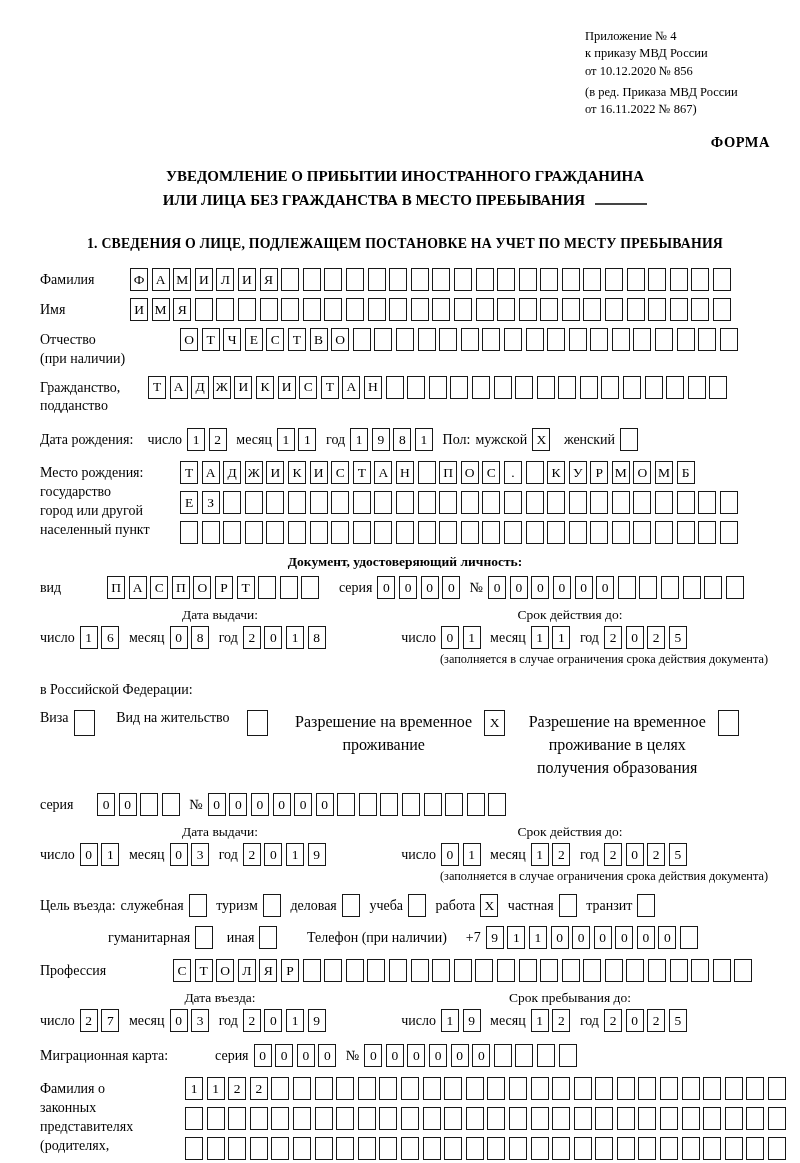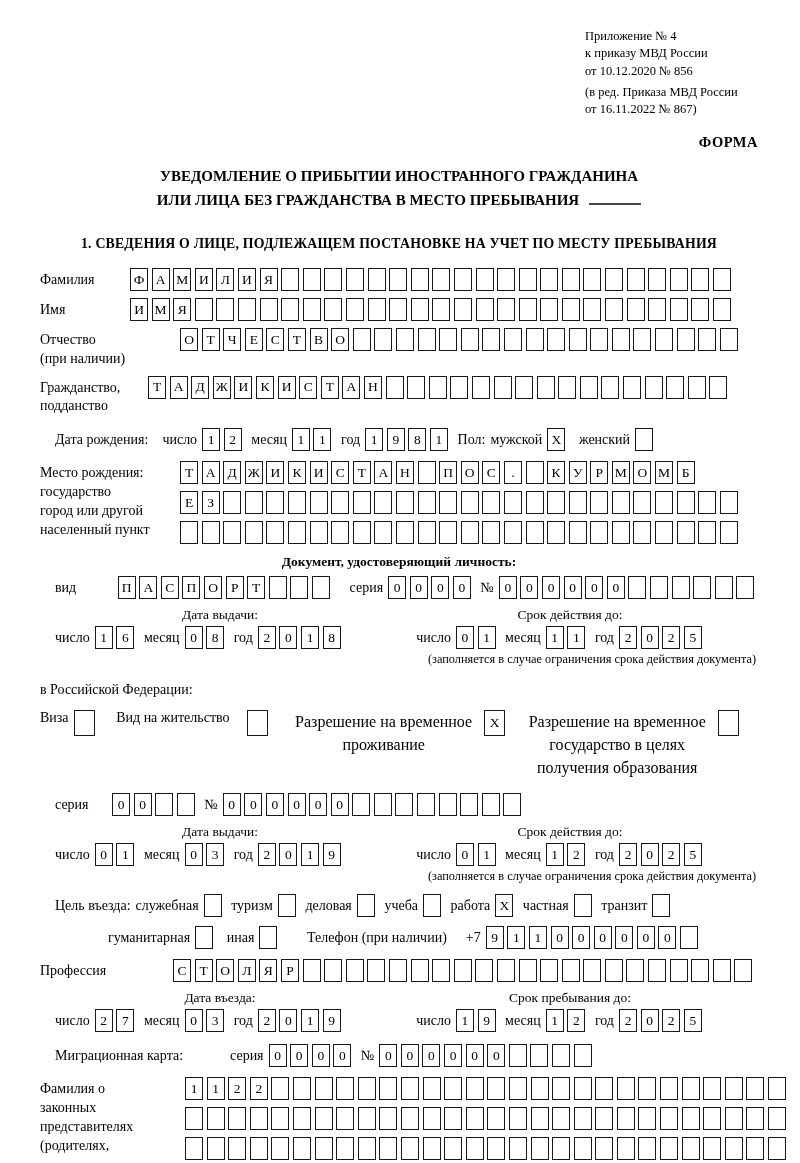--- a/index.html
+++ b/index.html
@@ -1,37 +1,37 @@
 <!DOCTYPE html>
 <html><head>
 <meta charset="utf-8">
 <style>
   html,body { margin:0; padding:0; background:#888; }
   .page {
     position:relative; width:800px; height:1163px; margin:0 auto;
     background:#ffffff; color:#000;
     font-family:"Liberation Serif", serif; font-size:14px;
-    box-sizing:border-box; padding:28px 42px 0 40px; overflow:hidden;
+    box-sizing:border-box; padding:28px 30px 0 40px; overflow:hidden;
   }
   .appendix { margin-left:545px; font-size:12.5px; line-height:1.38; }
   .appendix .gap { height:4px; }
   .forma { text-align:right; font-weight:bold; font-size:14.5px; margin-top:16px; letter-spacing:.5px; }
   .title { text-align:center; font-weight:bold; font-size:15px; line-height:1.55; margin-top:14px; }
   .blank-underline { display:inline-block; width:52px; border-bottom:2px solid #444; margin-left:10px; vertical-align:baseline; }
   .sec1 { text-align:center; font-weight:bold; font-size:13.8px; margin-top:24px; letter-spacing:.2px; }
 
   .frow { display:flex; align-items:flex-start; margin-top:7px; }
   .flabel { flex:none; padding-top:3px; font-size:14px; line-height:1.35; }
   .cells { display:flex; flex:none; }
   .cell {
     flex:none; width:16px; height:21px; border:1.5px solid #181818; margin-right:3.6px;
     display:flex; align-items:center; justify-content:center;
     font-size:13.5px; line-height:1; background:#fff;
   }
-  .inl { display:flex; align-items:center;margin-left:15px; }
+  .inl { display:flex; align-items:center; }
   .dl { font-size:14px; margin-right:5px; white-space:nowrap; }
   .ml6 { margin-left:6px; } .ml10 { margin-left:10px; } .ml14 { margin-left:14px; }
   .center-b { text-align:center; font-weight:bold; font-size:13.5px; margin-top:10px; }
   .dhdr { display:flex; font-size:13.5px; margin-top:8px; }
   .dhdr-l { width:360px; text-align:center; }
   .dhdr-r { width:340px; text-align:center; }
   .note-r { text-align:right; font-size:12.3px; margin-top:3px; padding-right:2px; }
   .intro { font-size:14px; margin-top:12px; line-height:1.6; }
   .opt-label-c { text-align:center; font-size:16px; line-height:1.45; }
   .chkrow { display:flex; align-items:flex-start; margin-top:8px; }
@@ -423,21 +423,21 @@
       </span>
     <span class="opt-label-c" style="width:185px; margin-left:20px;">
       <span>Разрешение на временное</span><br>
       <span>проживание</span>
     </span>
     <span class="cells" style="margin-left:8px;">
         <span class="cell">X</span>
       </span>
     <span class="opt-label-c" style="width:185px; margin-left:16px;">
       <span>Разрешение на временное</span><br>
-      <span>государство в целях</span><br>
+      <span>проживание в целях</span><br>
       <span>получения образования</span>
     </span>
     <span class="cells" style="margin-left:8px;">
         <span class="cell"></span>
       </span>
   </div>
 
   <div class="frow inl" style="margin-top:14px; align-items:center;">
     <span class="dl" style="width:52px;">серия</span>
     <span class="cells">

